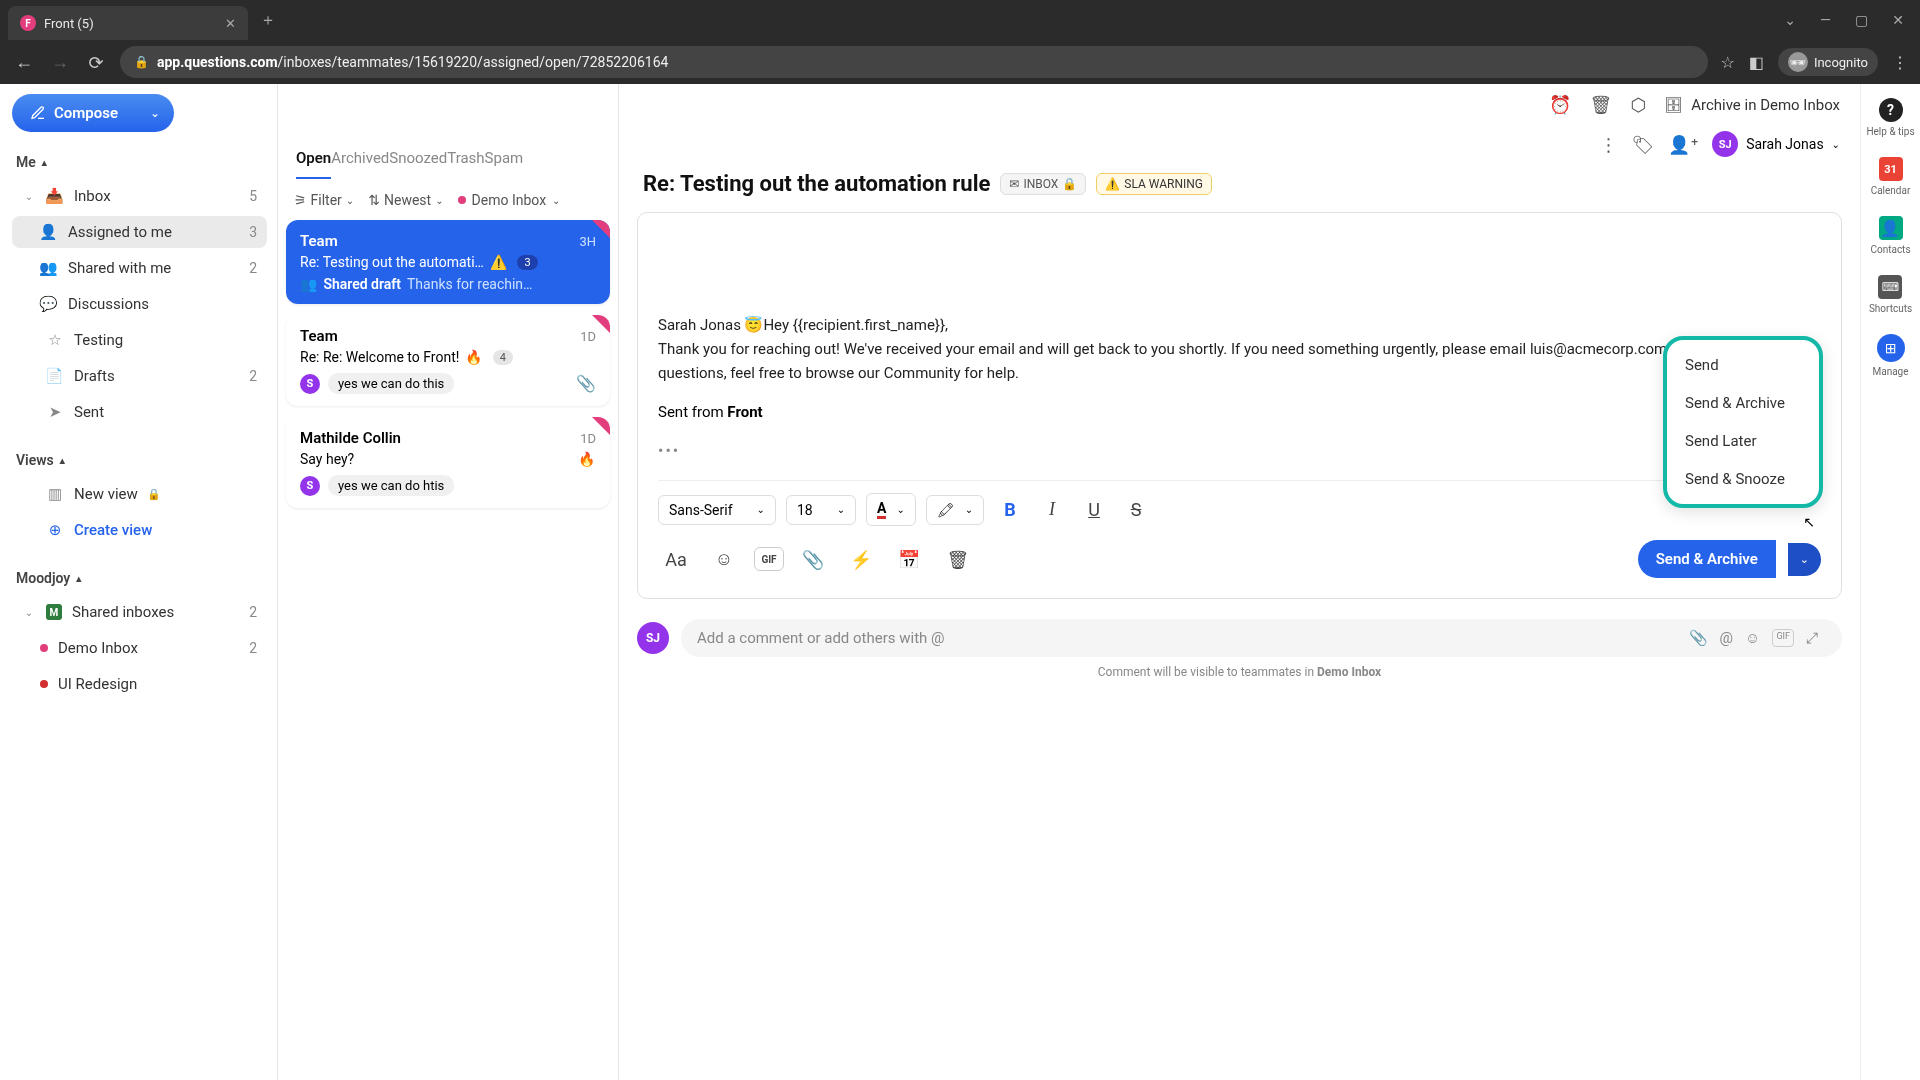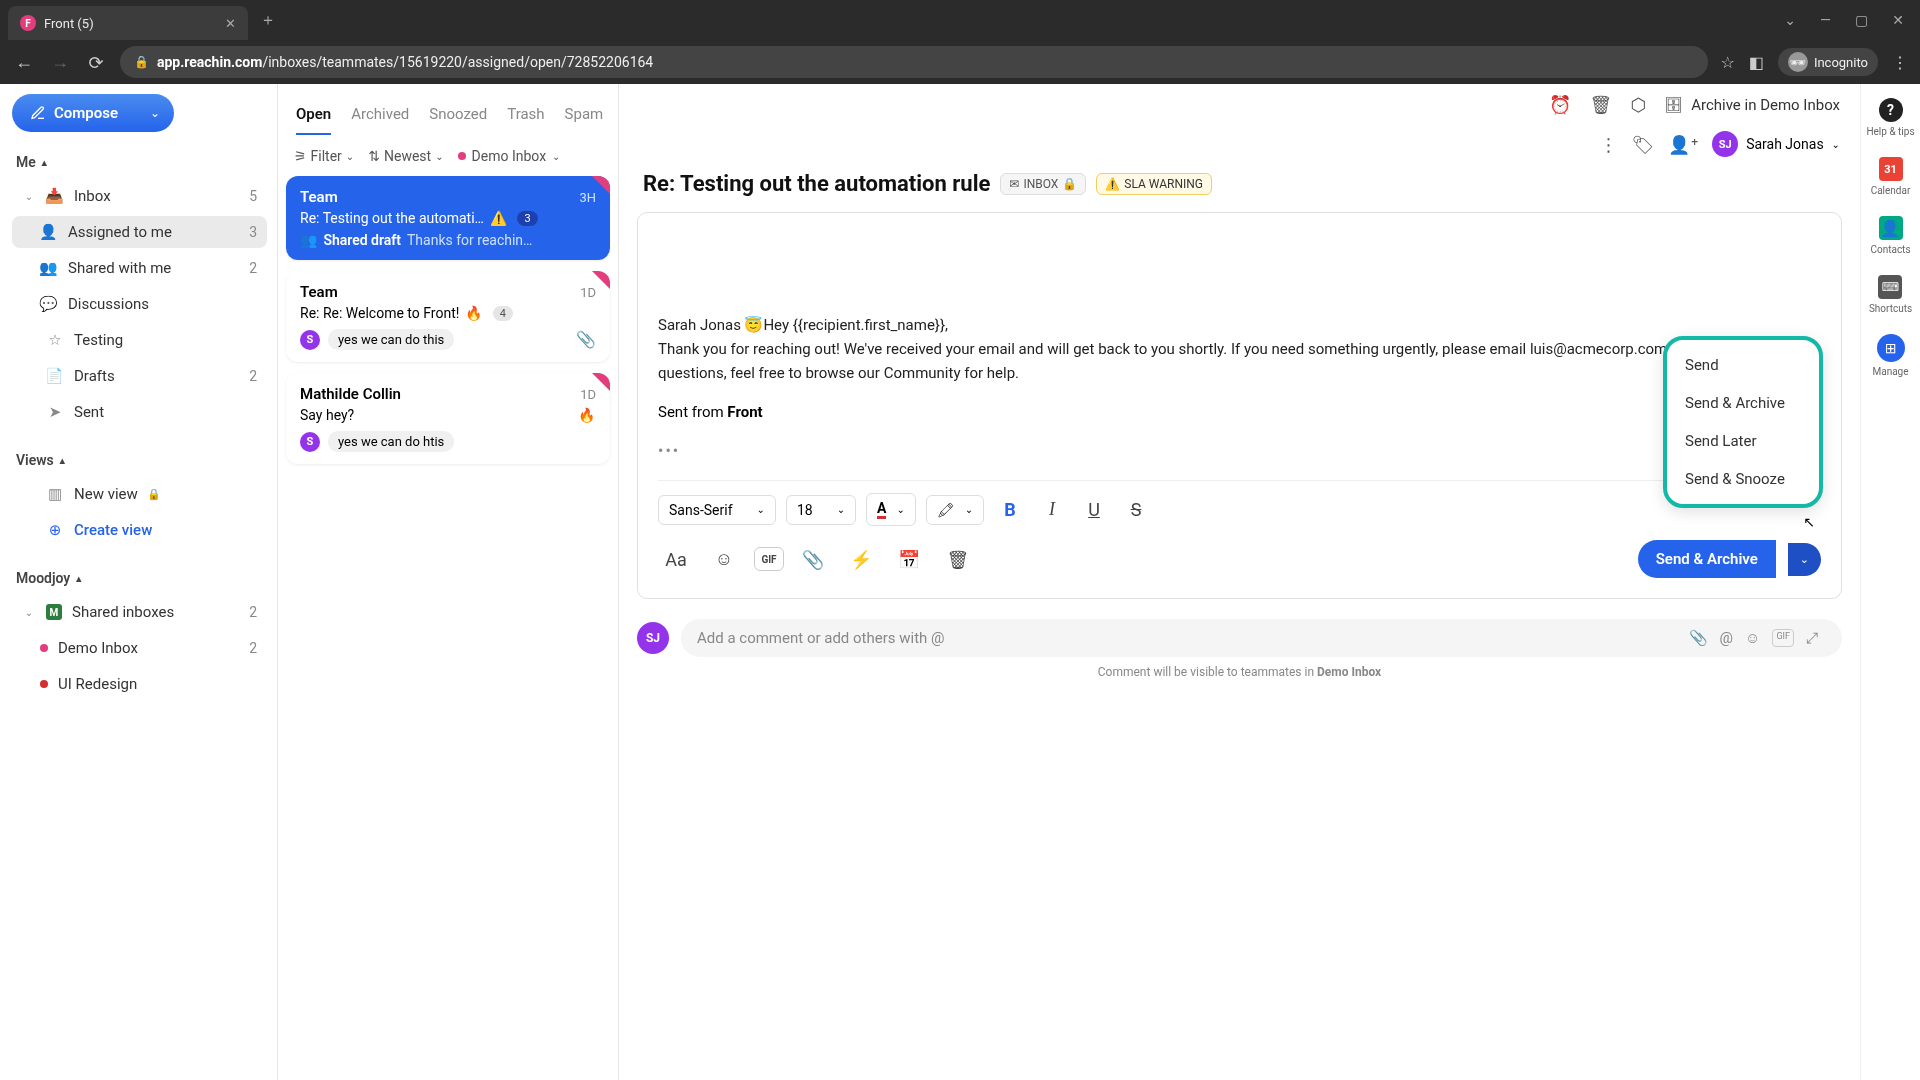--- a/index.html
+++ b/index.html
@@ -40,21 +40,21 @@
 .nav-indent { padding-left: 28px; }
 .chevron-icon { font-size: 10px; color: #888; width: 14px; display: inline-flex; justify-content: center; }
 .lock-small { color: #aaa; font-size: 11px; }
 .create-view { color: #2563eb; font-weight: 500; }
 .m-badge { background: #2e7d3e; color: #fff; font-size: 10px; font-weight: bold; width: 16px; height: 16px; border-radius: 3px; display: inline-flex; align-items: center; justify-content: center; }
 .dot-pink { width: 8px; height: 8px; background: #e23d7d; border-radius: 50%; }
 .dot-red { width: 8px; height: 8px; background: #d32f2f; border-radius: 50%; }
 
 
 .conv-pane { width: 340px; display: flex; flex-direction: column; }
-.conv-tabs { display: flex; gap: 20px; padding: 21px 18px 0; border-bottom: 1px solid transparent; }
+.conv-tabs { display: flex; padding: 21px 18px 0; border-bottom: 1px solid transparent; margin-top: 44px; }
 .conv-tab { font-size: 15px; color: #888; padding-bottom: 10px; cursor: pointer; }
 .conv-tab.active { color: #111; font-weight: 600; border-bottom: 2px solid #2563eb; }
 .conv-filters { display: flex; align-items: center; gap: 14px; padding: 12px 16px; font-size: 14px; color: #555; }
 .filter-pill { display: flex; align-items: center; gap: 4px; cursor: pointer; }
 .demo-inbox-pill { display: flex; align-items: center; gap: 6px; }
 .demo-dot { width: 8px; height: 8px; background: #e23d7d; border-radius: 50%; }
 
 .conv-list { flex: 1; padding: 0 8px; overflow-y: auto; }
 .conv-card { background: #fff; border-radius: 12px; padding: 12px 14px; margin-bottom: 11px; box-shadow: 0 1px 3px rgba(0,0,0,.08); position: relative; cursor: pointer; }
 .conv-card.selected { background: #2563eb; color: #fff; }
@@ -145,21 +145,21 @@
     <span>✕</span>
   </div>
 </div>
 
 <div class="url-bar">
   <span class="nav-btn">←</span>
   <span class="nav-btn disabled">→</span>
   <span class="nav-btn">⟳</span>
   <div class="url-input">
     <span class="lock-icon">🔒</span>
-    <span class="url-text"><b>app.reachin.com</b><span>/inboxes/teammates/15619220/assigned/open/72852206164</span></span>
+    <span class="url-text"><b>app.questions.com</b><span>/inboxes/teammates/15619220/assigned/open/72852206164</span></span>
   </div>
   <div class="url-actions">
     <span>☆</span>
     <span>◧</span>
     <div class="incognito-badge">
       <span class="incognito-icon">🕶</span>
       <span>Incognito</span>
     </div>
     <span>⋮</span>
   </div>

